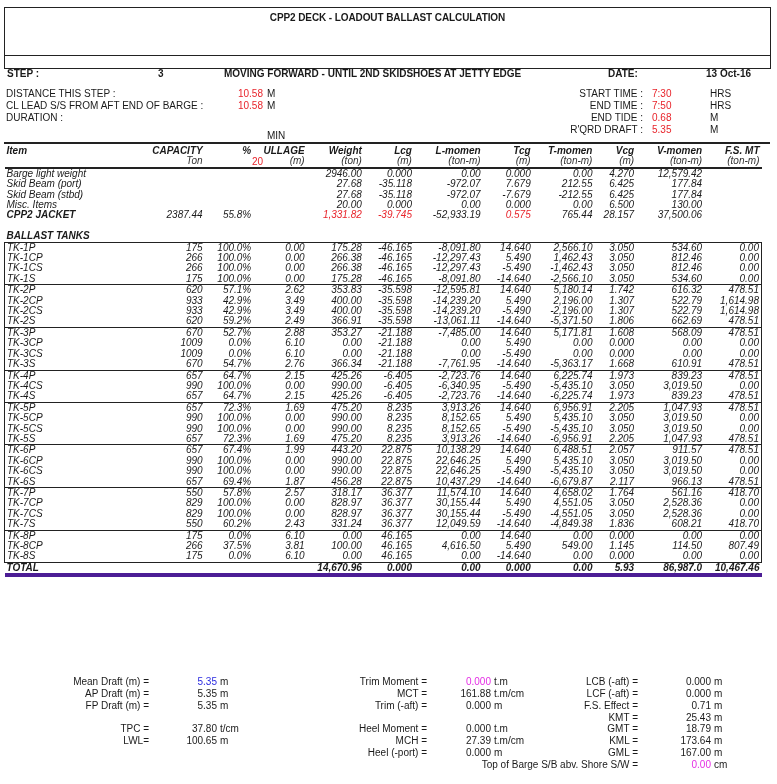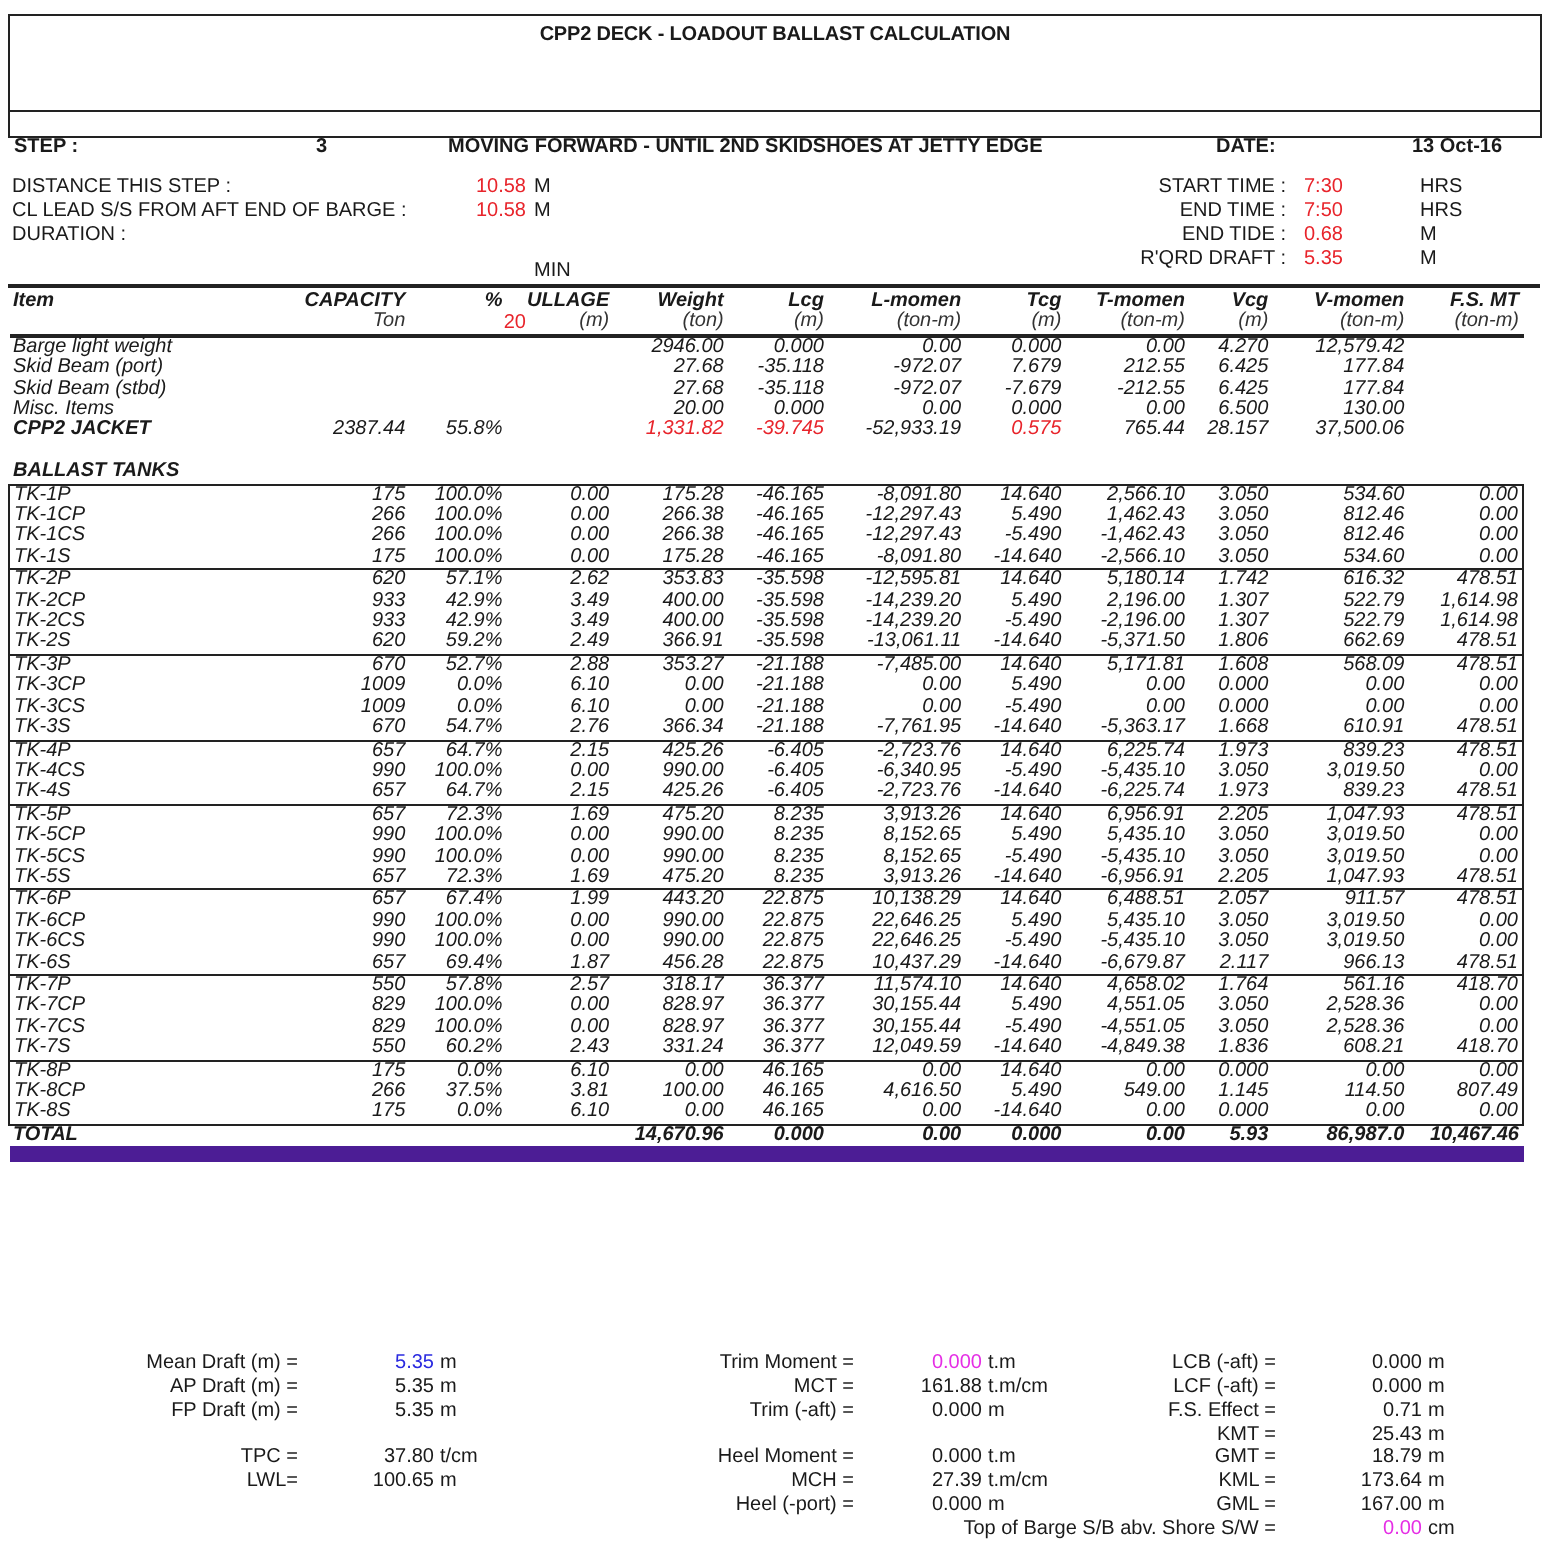--- a/index.html
+++ b/index.html
@@ -29,21 +29,21 @@
   #main-table th { font-weight: bold; text-align: right; vertical-align: top; }
   #main-table th.left { text-align: left; }
   #main-table th .sub { display: block; font-weight: normal; color: #333; }
   #main-table td.num { text-align: right; }
   #main-table td.name { text-align: left; }
   thead tr.hdr th { border-bottom: 2px solid #222; padding-bottom: 1px; }
   tr.bold td { font-weight: bold; }
   tr.spacer td { height: 8px; }
   tbody.group { border: 1.5px solid #222; }
   tbody.group td { line-height: 10.6px; height: 10.6px; }
-  tr.total td { font-weight: bold; padding-top: 6px; padding-bottom: 3px; border-bottom: 8px solid #4c1d95; }
+  tr.total td { font-weight: bold; padding-top: 6px; padding-bottom: 3px; border-bottom: 4px solid #4c1d95; }
 
   
   .sum { position: absolute; font-size: 10px; line-height: 12px; white-space: nowrap; }
   .sum-label { position: absolute; text-align: left; white-space: nowrap; }
   .sum-val { position: absolute; text-align: right; white-space: nowrap; }
   .sum-unit { position: absolute; white-space: nowrap; }
 </style>
 </head>
 <body>
 

